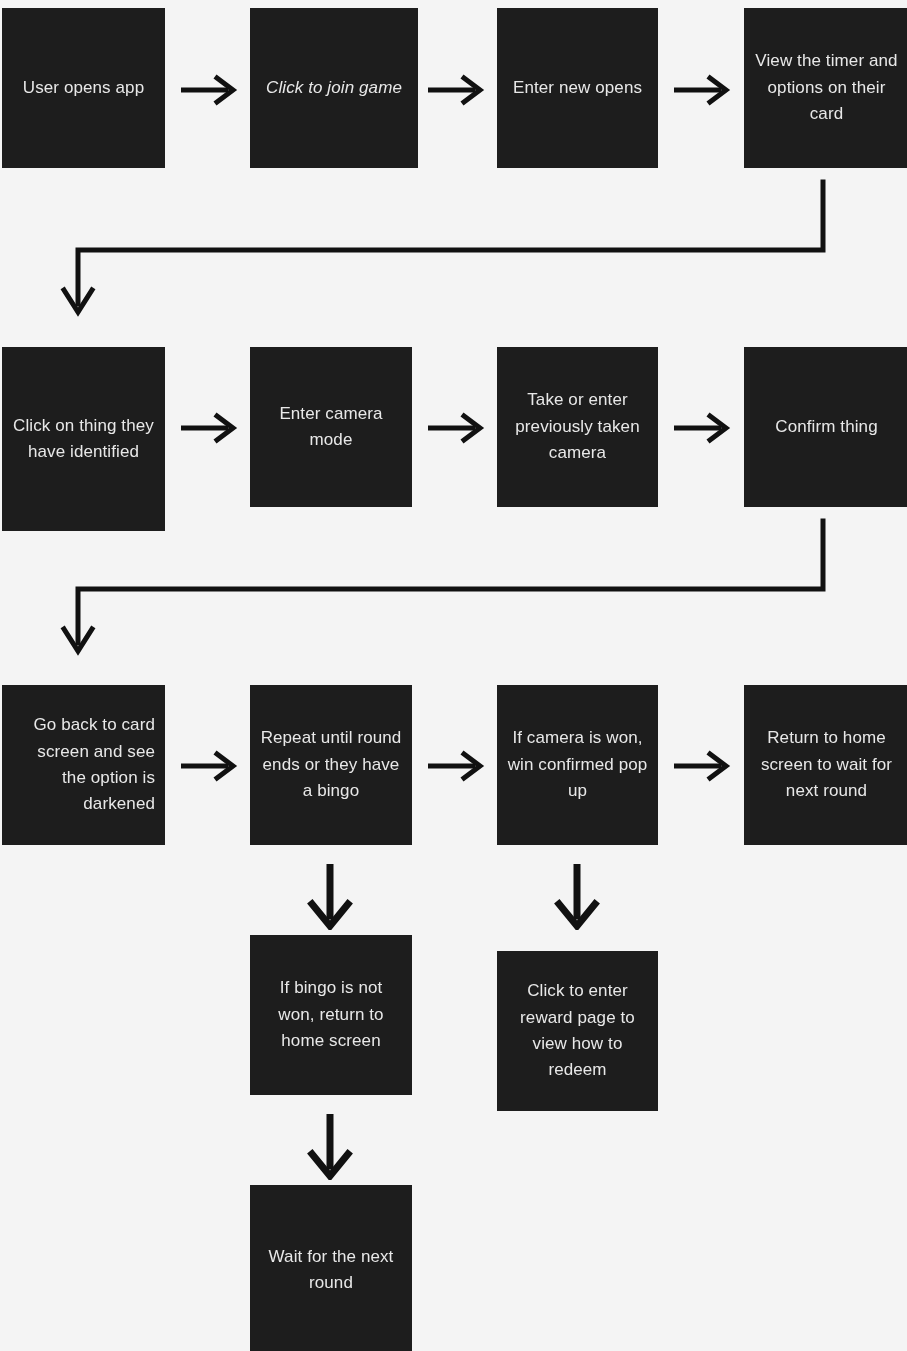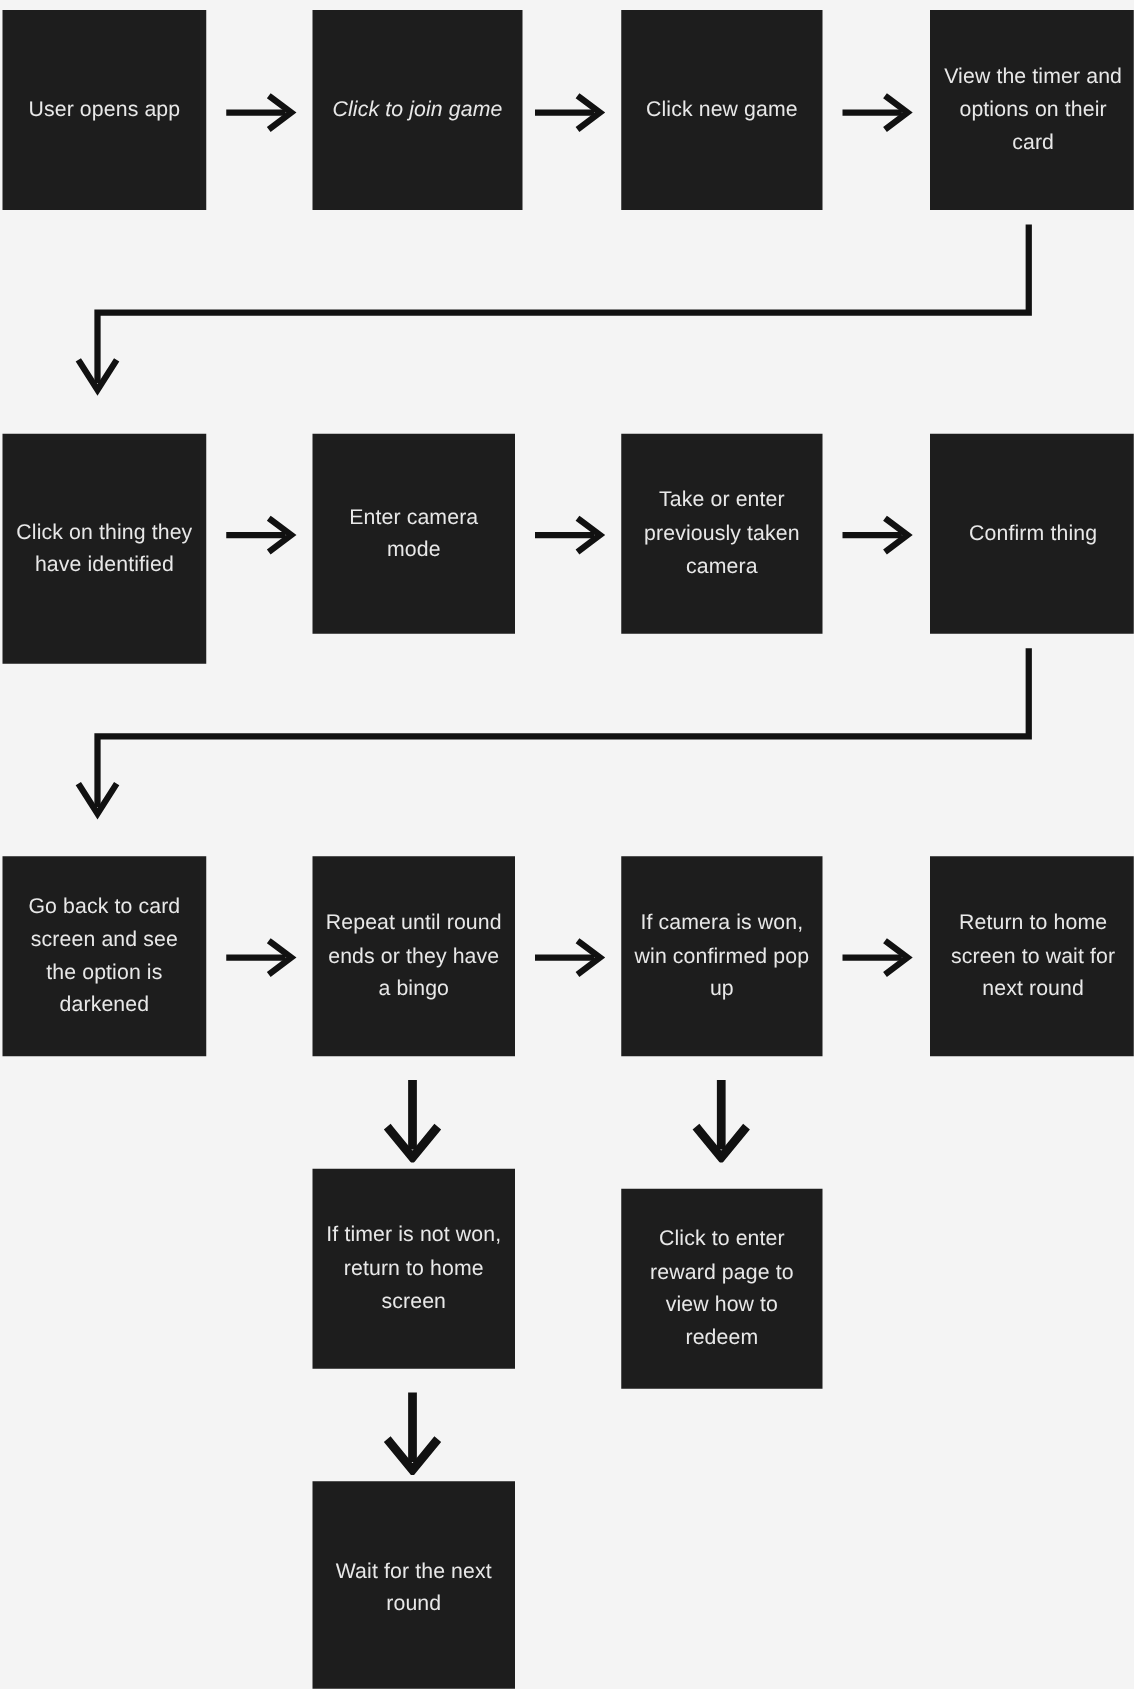--- a/index.html
+++ b/index.html
@@ -79,21 +79,21 @@
   <div class="node" style="left:250px; top:8px; width:168px; height:160px;font-style:italic;">
     <span>Click to join game</span>
   </div>
   <div class="arrow-right" style="left:427px; top:70px; width:60px; height:40px;">
     <svg width="58" height="36" viewBox="0 0 58 36" aria-hidden="true">
       <path d="M2 18 H45" stroke="#111" stroke-width="5" fill="none" stroke-linecap="square"></path>
       <path d="M36 6 L52 18 L36 30" stroke="#111" stroke-width="5" fill="none" stroke-linecap="square" stroke-linejoin="miter"></path>
     </svg>
   </div>
   <div class="node" style="left:497px; top:8px; width:161px; height:160px;">
-    <span>Click new game</span>
+    <span>Enter new opens</span>
   </div>
   <div class="arrow-right" style="left:673px; top:70px; width:60px; height:40px;">
     <svg width="58" height="36" viewBox="0 0 58 36" aria-hidden="true">
       <path d="M2 18 H45" stroke="#111" stroke-width="5" fill="none" stroke-linecap="square"></path>
       <path d="M36 6 L52 18 L36 30" stroke="#111" stroke-width="5" fill="none" stroke-linecap="square" stroke-linejoin="miter"></path>
     </svg>
   </div>
   <div class="node" style="left:744px; top:8px; width:165px; height:160px;">
     <span>View the timer and options on their card</span>
   </div>
@@ -136,21 +136,21 @@
     <span>Confirm thing</span>
   </div>
 
   <div class="connector" style="left:60px; top:517px; width:790px; height:160px;">
     <svg width="790" height="160" viewBox="0 0 790 160" aria-hidden="true">
       <path d="M763 4 V72 H18 V126" stroke="#111" stroke-width="5" fill="none" stroke-linecap="square" stroke-linejoin="miter"></path>
       <path d="M4 112 L18 134 L32 112" stroke="#111" stroke-width="5" fill="none" stroke-linecap="square" stroke-linejoin="miter"></path>
     </svg>
   </div>
 
-  <div class="node" style="left:2px; top:685px; width:163px; height:160px;">
+  <div class="node" style="left:2px; top:685px; width:163px; height:160px;text-align:right;">
     <span>Go back to card screen and see the option is darkened</span>
   </div>
   <div class="arrow-right" style="left:180px; top:746px; width:60px; height:40px;">
     <svg width="58" height="36" viewBox="0 0 58 36" aria-hidden="true">
       <path d="M2 18 H45" stroke="#111" stroke-width="5" fill="none" stroke-linecap="square"></path>
       <path d="M36 6 L52 18 L36 30" stroke="#111" stroke-width="5" fill="none" stroke-linecap="square" stroke-linejoin="miter"></path>
     </svg>
   </div>
   <div class="node" style="left:250px; top:685px; width:162px; height:160px;">
     <span>Repeat until round ends or they have a bingo</span>
@@ -181,21 +181,21 @@
     </svg>
   </div>
   <div class="arrow-down" style="left:547px; top:862px; width:60px; height:70px;">
     <svg width="56" height="66" viewBox="0 0 56 66" aria-hidden="true">
       <path d="M28 3 V52" stroke="#111" stroke-width="7" fill="none" stroke-linecap="square"></path>
       <path d="M10 40 L28 62 L46 40" stroke="#111" stroke-width="7" fill="none" stroke-linecap="square" stroke-linejoin="miter"></path>
     </svg>
   </div>
 
   <div class="node" style="left:250px; top:935px; width:162px; height:160px;">
-    <span>If timer is not won, return to home screen</span>
+    <span>If bingo is not won, return to home screen</span>
   </div>
   <div class="node" style="left:497px; top:935px; width:161px; height:160px;margin-top:16px;">
     <span>Click to enter reward page to view how to redeem</span>
   </div>
 
   <div class="arrow-down" style="left:300px; top:1112px; width:60px; height:70px;">
     <svg width="56" height="66" viewBox="0 0 56 66" aria-hidden="true">
       <path d="M28 3 V52" stroke="#111" stroke-width="7" fill="none" stroke-linecap="square"></path>
       <path d="M10 40 L28 62 L46 40" stroke="#111" stroke-width="7" fill="none" stroke-linecap="square" stroke-linejoin="miter"></path>
     </svg>

